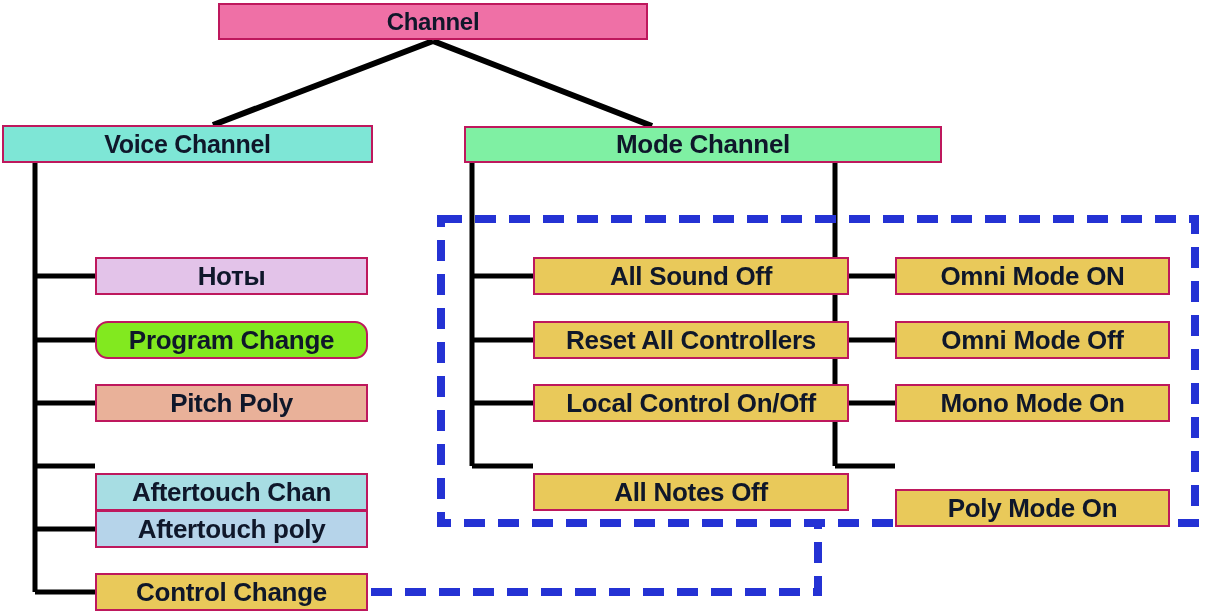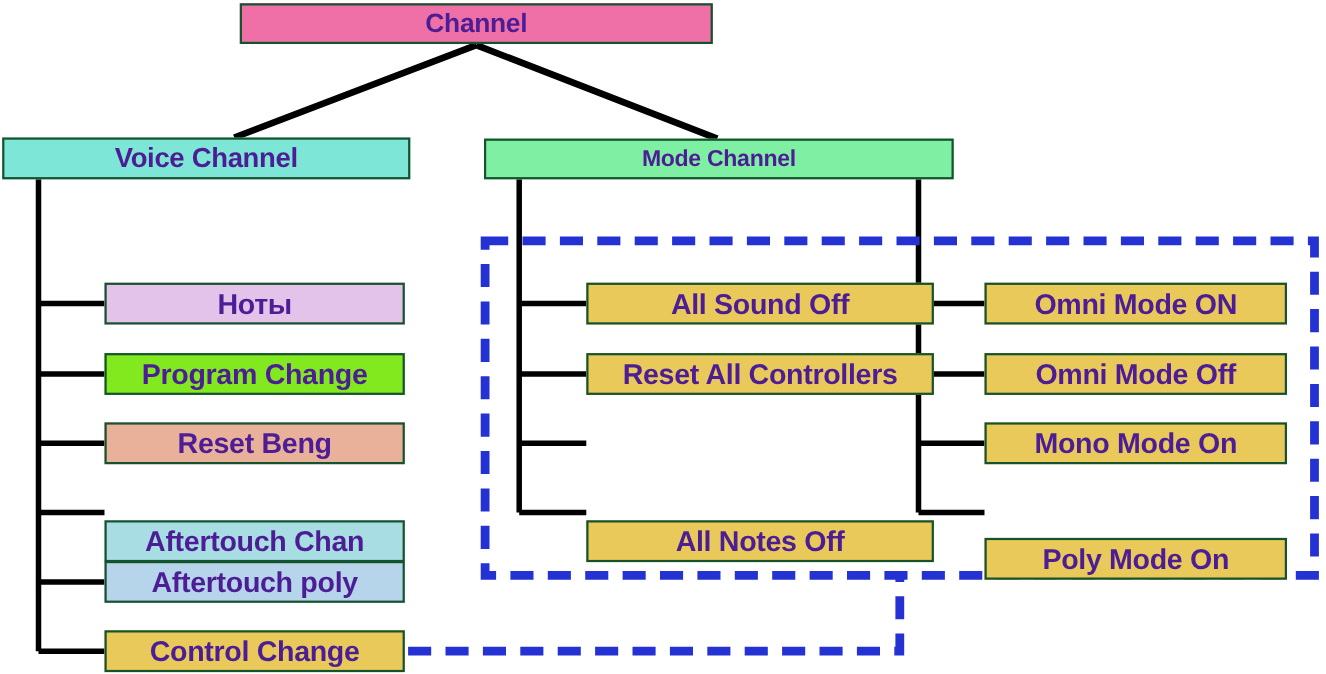--- a/index.html
+++ b/index.html
@@ -17,32 +17,32 @@
   }
   .wires {
     position: absolute;
     left: 0; top: 0;
     width: 1205px;
     height: 613px;
   }
   .node {
     position: absolute;
     box-sizing: border-box;
-    border: 2px solid #14532d;
+    border: 2px solid #be185d;
     display: flex;
     align-items: center;
     justify-content: center;
     font-weight: bold;
-    color: #4c1d95;
+    color: #0f172a;
     letter-spacing: -0.3px;
     white-space: nowrap;
   }
   .root-node      { left: 218px; top: 3px;   width: 430px; height: 37px; font-size: 24px; }
   .branch-voice   { left: 2px;   top: 125px; width: 371px; height: 38px; font-size: 25px; }
-  .branch-mode    { left: 440px; top: 126px; width: 427px; height: 37px; font-size: 21px; }
+  .branch-mode    { left: 464px; top: 126px; width: 478px; height: 37px; font-size: 26px; }
 
   .leaf { height: 38px; font-size: 26px; }
   .col-left  { left: 95px;  width: 273px; }
   .col-mid   { left: 533px; width: 316px; }
   .col-right { left: 895px; width: 275px; }
   .row-1 { top: 257px; }
   .row-2 { top: 321px; }
   .row-3 { top: 384px; }
   .row-4 { top: 473px; }
   .row-5 { top: 510px; }
@@ -73,28 +73,29 @@
 
     <path d="M371,592 L818,592 L818,523" fill="none" stroke-width="8" stroke-dasharray="21 13" stroke="#2432d4"></path>
   </svg>
 
   <div class="node root-node" style="background-color: rgb(239, 112, 166);">Channel</div>
 
   <div class="node branch-voice" style="background-color: rgb(126, 230, 214); text-align: right;">Voice Channel</div>
   <div class="node branch-mode" style="background-color: rgb(127, 240, 163);">Mode Channel</div>
 
   <div class="node leaf col-left row-1" style="background-color: rgb(227, 195, 233);">Ноты</div>
-  <div class="node leaf col-left row-2" style="background-color: rgb(130, 233, 31);">Program Change</div>
-  <div class="node leaf col-left row-3" style="background-color: rgb(233, 177, 153);">Reset Beng</div>
+  <div class="node leaf col-left row-2" style="background-color: rgb(130, 233, 31); border-radius: 13px;">Program Change</div>
+  <div class="node leaf col-left row-3" style="background-color: rgb(233, 177, 153);">Pitch Poly</div>
   <div class="node leaf col-left row-4" style="background-color: rgb(167, 221, 227);">Aftertouch Chan</div>
   <div class="node leaf col-left row-5" style="background-color: rgb(182, 212, 234);">Aftertouch poly</div>
   <div class="node leaf col-left row-6" style="background-color: rgb(233, 201, 90);">Control Change</div>
 
   <div class="node leaf col-mid row-1" style="background-color: rgb(233, 201, 90);">All Sound Off</div>
   <div class="node leaf col-mid row-2" style="background-color: rgb(233, 201, 90);">Reset All Controllers</div>
+  <div class="node leaf col-mid row-3" style="background-color: rgb(233, 201, 90);">Local Control On/Off</div>
   <div class="node leaf col-mid row-4" style="background-color: rgb(233, 201, 90);">All Notes Off</div>
 
   <div class="node leaf col-right row-1" style="background-color: rgb(233, 201, 90);">Omni Mode ON</div>
   <div class="node leaf col-right row-2" style="background-color: rgb(233, 201, 90);">Omni Mode Off</div>
   <div class="node leaf col-right row-3" style="background-color: rgb(233, 201, 90);">Mono Mode On</div>
   <div class="node leaf col-right row-4" style="background-color: rgb(233, 201, 90); margin-top: 16px;">Poly Mode On</div>
 
 </div>
 
 </body></html>

